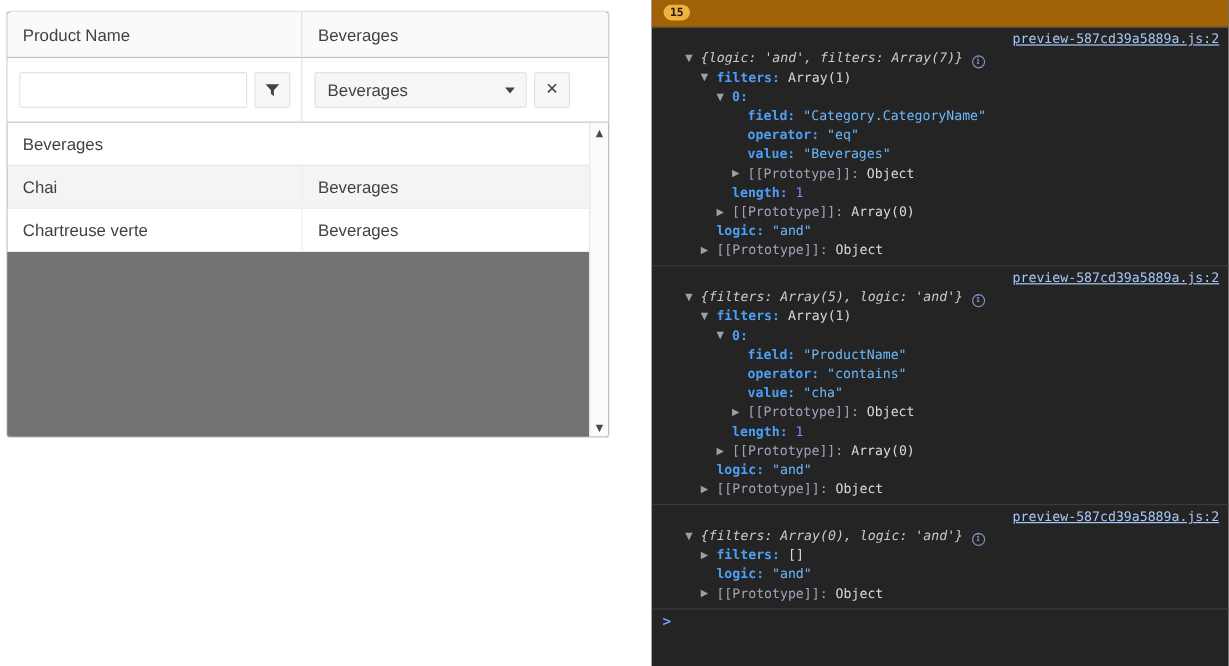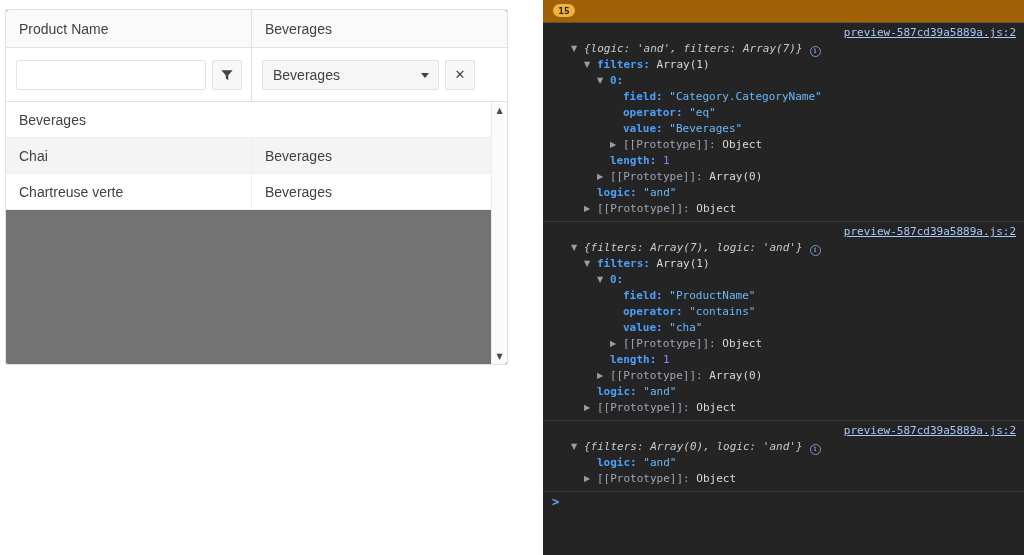--- a/index.html
+++ b/index.html
@@ -140,35 +140,36 @@
           <div class="crow" style="padding-left: 39px;"><span class="arrow"></span><span class="key">operator: </span><span class="v-string">"eq"</span></div>
           <div class="crow" style="padding-left: 39px;"><span class="arrow"></span><span class="key">value: </span><span class="v-string">"Beverages"</span></div>
           <div class="crow" style="padding-left: 39px;"><span class="arrow">▶</span><span class="ikey">[[Prototype]]: </span><span class="v-plain">Object</span></div>
           <div class="crow" style="padding-left: 26px;"><span class="arrow"></span><span class="key">length: </span><span class="v-number">1</span></div>
           <div class="crow" style="padding-left: 26px;"><span class="arrow">▶</span><span class="ikey">[[Prototype]]: </span><span class="v-plain">Array(0)</span></div>
           <div class="crow" style="padding-left: 13px;"><span class="arrow"></span><span class="key">logic: </span><span class="v-string">"and"</span></div>
           <div class="crow" style="padding-left: 13px;"><span class="arrow">▶</span><span class="ikey">[[Prototype]]: </span><span class="v-plain">Object</span></div>
         </div>
         <div class="entry">
           <div class="srcline"><a class="srclink">preview-587cd39a5889a.js:2</a></div>
-          <div class="crow"><span class="arrow">▼</span><span class="preview">{filters: Array(7), logic: 'and'}</span><span class="info">i</span></div>
+          <div class="crow"><span class="arrow">▼</span><span class="preview">{filters: Array(5), logic: 'and'}</span><span class="info">i</span></div>
           <div class="crow" style="padding-left: 13px;"><span class="arrow">▼</span><span class="key">filters: </span><span class="v-plain">Array(1)</span></div>
           <div class="crow" style="padding-left: 26px;"><span class="arrow">▼</span><span class="key">0:</span></div>
           <div class="crow" style="padding-left: 39px;"><span class="arrow"></span><span class="key">field: </span><span class="v-string">"ProductName"</span></div>
           <div class="crow" style="padding-left: 39px;"><span class="arrow"></span><span class="key">operator: </span><span class="v-string">"contains"</span></div>
           <div class="crow" style="padding-left: 39px;"><span class="arrow"></span><span class="key">value: </span><span class="v-string">"cha"</span></div>
           <div class="crow" style="padding-left: 39px;"><span class="arrow">▶</span><span class="ikey">[[Prototype]]: </span><span class="v-plain">Object</span></div>
           <div class="crow" style="padding-left: 26px;"><span class="arrow"></span><span class="key">length: </span><span class="v-number">1</span></div>
           <div class="crow" style="padding-left: 26px;"><span class="arrow">▶</span><span class="ikey">[[Prototype]]: </span><span class="v-plain">Array(0)</span></div>
           <div class="crow" style="padding-left: 13px;"><span class="arrow"></span><span class="key">logic: </span><span class="v-string">"and"</span></div>
           <div class="crow" style="padding-left: 13px;"><span class="arrow">▶</span><span class="ikey">[[Prototype]]: </span><span class="v-plain">Object</span></div>
         </div>
         <div class="entry">
           <div class="srcline"><a class="srclink">preview-587cd39a5889a.js:2</a></div>
           <div class="crow"><span class="arrow">▼</span><span class="preview">{filters: Array(0), logic: 'and'}</span><span class="info">i</span></div>
+          <div class="crow" style="padding-left: 13px;"><span class="arrow">▶</span><span class="key">filters: </span><span class="v-plain">[]</span></div>
           <div class="crow" style="padding-left: 13px;"><span class="arrow"></span><span class="key">logic: </span><span class="v-string">"and"</span></div>
           <div class="crow" style="padding-left: 13px;"><span class="arrow">▶</span><span class="ikey">[[Prototype]]: </span><span class="v-plain">Object</span></div>
         </div>
       </div>
 
     <div class="prompt">
       <span class="prompt-chev">&gt;</span>
       <span class="console-input"></span>
     </div>
   </div>

